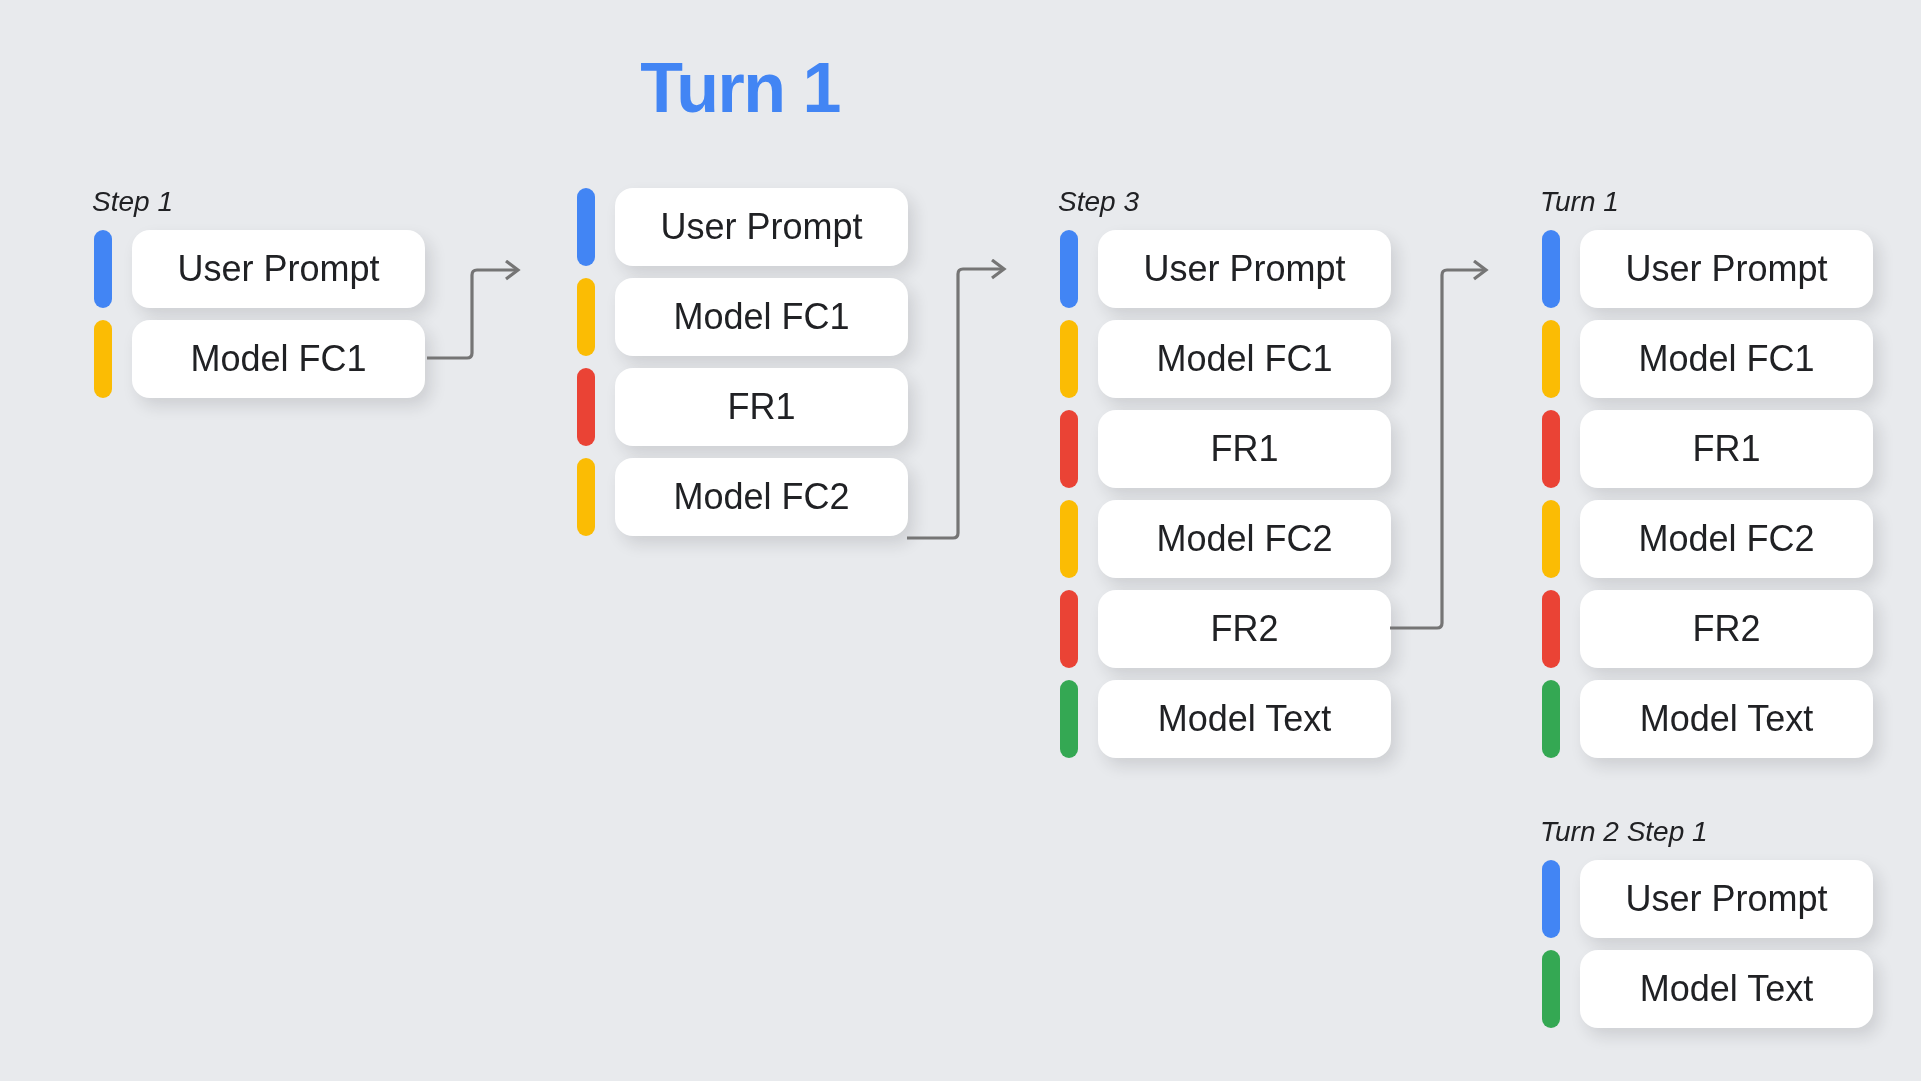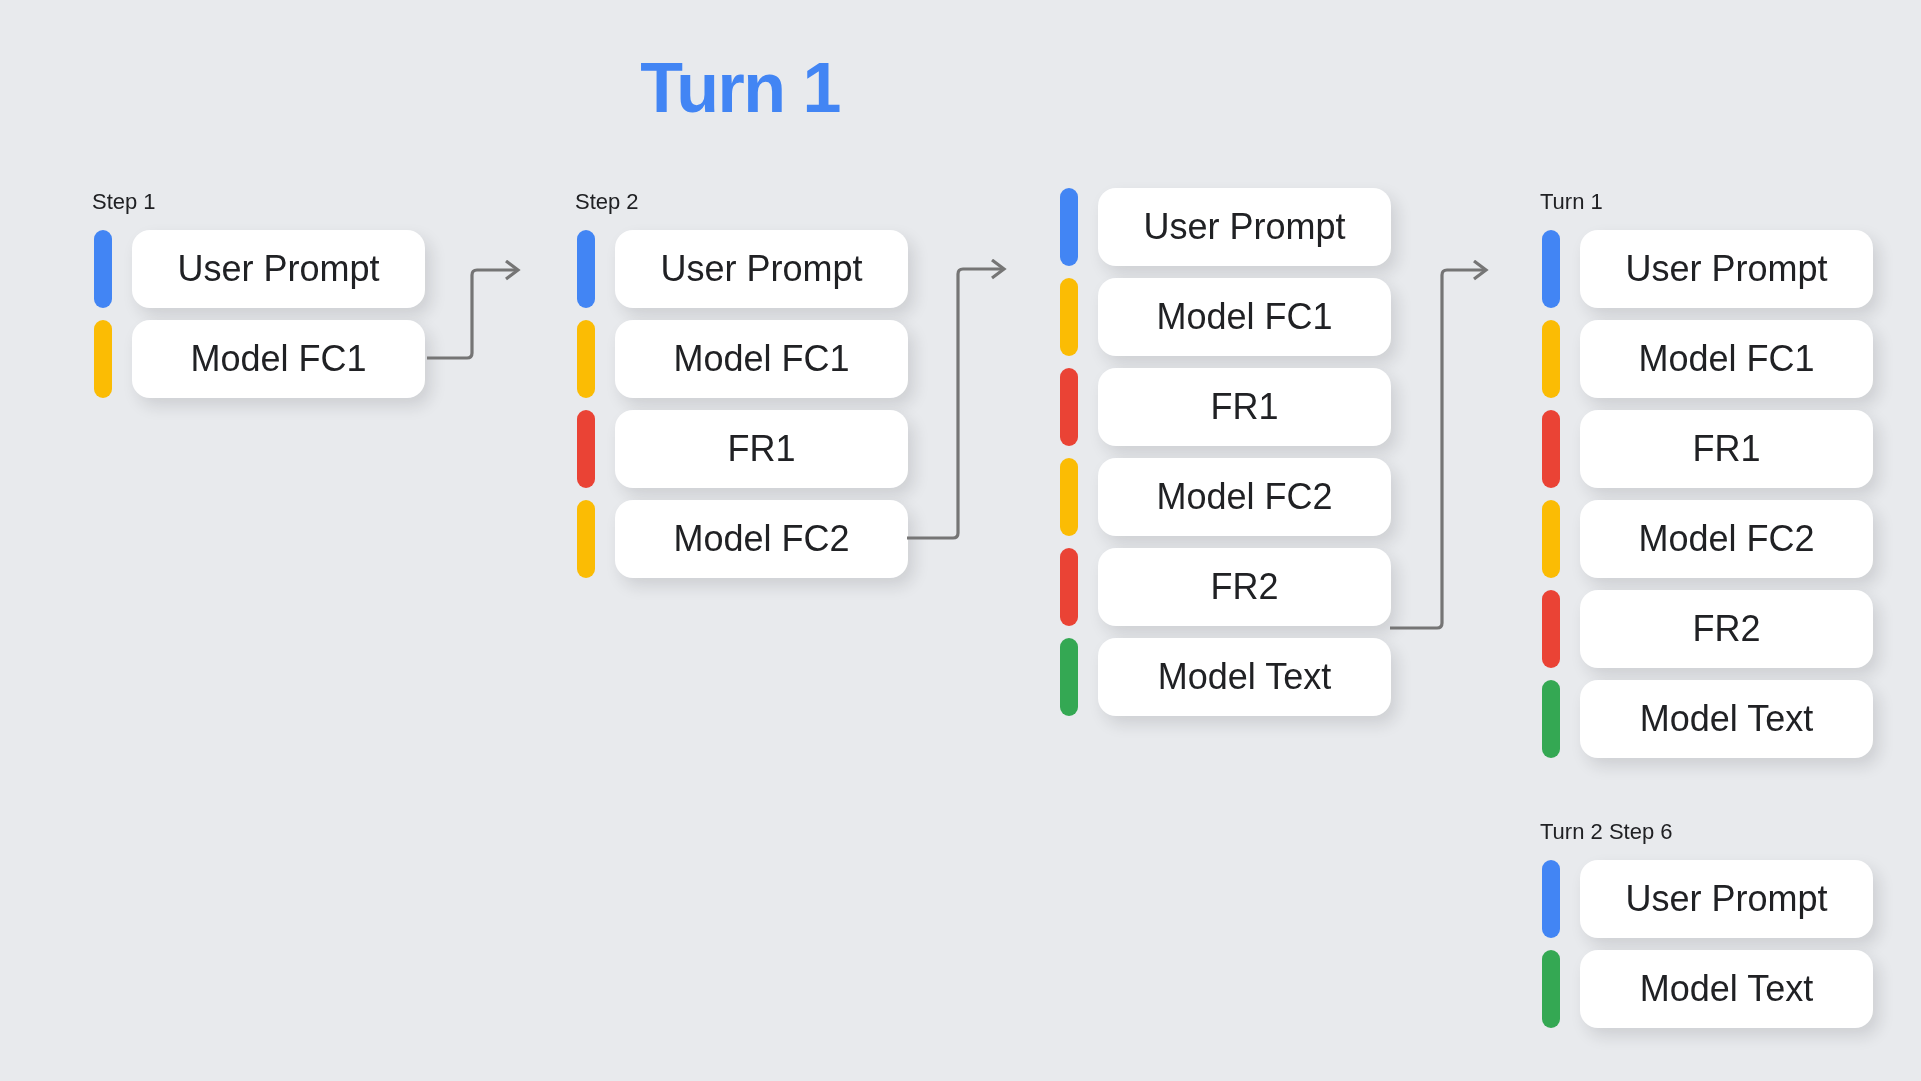--- a/index.html
+++ b/index.html
@@ -21,27 +21,28 @@
     font-size: 70px;
     font-weight: 700;
     letter-spacing: -1.5px;
     white-space: nowrap;
   }
   .stack {
     position: absolute;
     width: 378px;
   }
   .stack-label {
-    font-size: 22px;
+    font-size: 28px;
     color: #202124;
     margin-left: 45px;
     height: 28px;
     line-height: 28px;
     margin-bottom: 14px;
     white-space: nowrap;
+    font-style: italic;
   }
   .row {
     display: flex;
     align-items: stretch;
     gap: 20px;
     height: 78px;
     margin-bottom: 12px;
     padding-left: 47px;
   }
   .bar {
@@ -79,40 +80,40 @@
       <div class="bar" style="background-color: rgb(66, 133, 244);"></div>
       <div class="box">User Prompt</div>
     </div>
     <div class="row">
       <div class="bar" style="background-color: rgb(251, 188, 4);"></div>
       <div class="box">Model FC1</div>
     </div>
   </div>
 
   <div class="stack" style="left:530px; top:188px">
-    <div class="stack-label">Step 2</div>
     <div class="row">
       <div class="bar" style="background-color: rgb(66, 133, 244);"></div>
       <div class="box">User Prompt</div>
     </div>
     <div class="row">
       <div class="bar" style="background-color: rgb(251, 188, 4);"></div>
       <div class="box">Model FC1</div>
     </div>
     <div class="row">
       <div class="bar" style="background-color: rgb(234, 67, 53);"></div>
       <div class="box">FR1</div>
     </div>
     <div class="row">
       <div class="bar" style="background-color: rgb(251, 188, 4);"></div>
       <div class="box">Model FC2</div>
     </div>
   </div>
 
   <div class="stack" style="left:1013px; top:188px">
+    <div class="stack-label">Step 3</div>
     <div class="row">
       <div class="bar" style="background-color: rgb(66, 133, 244);"></div>
       <div class="box">User Prompt</div>
     </div>
     <div class="row">
       <div class="bar" style="background-color: rgb(251, 188, 4);"></div>
       <div class="box">Model FC1</div>
     </div>
     <div class="row">
       <div class="bar" style="background-color: rgb(234, 67, 53);"></div>
@@ -154,21 +155,21 @@
       <div class="bar" style="background-color: rgb(234, 67, 53);"></div>
       <div class="box">FR2</div>
     </div>
     <div class="row">
       <div class="bar" style="background-color: rgb(52, 168, 83);"></div>
       <div class="box">Model Text</div>
     </div>
   </div>
 
   <div class="stack" style="left:1495px; top:818px">
-    <div class="stack-label">Turn 2 Step 6</div>
+    <div class="stack-label">Turn 2 Step 1</div>
     <div class="row">
       <div class="bar" style="background-color: rgb(66, 133, 244);"></div>
       <div class="box">User Prompt</div>
     </div>
     <div class="row">
       <div class="bar" style="background-color: rgb(52, 168, 83);"></div>
       <div class="box">Model Text</div>
     </div>
   </div>
 

